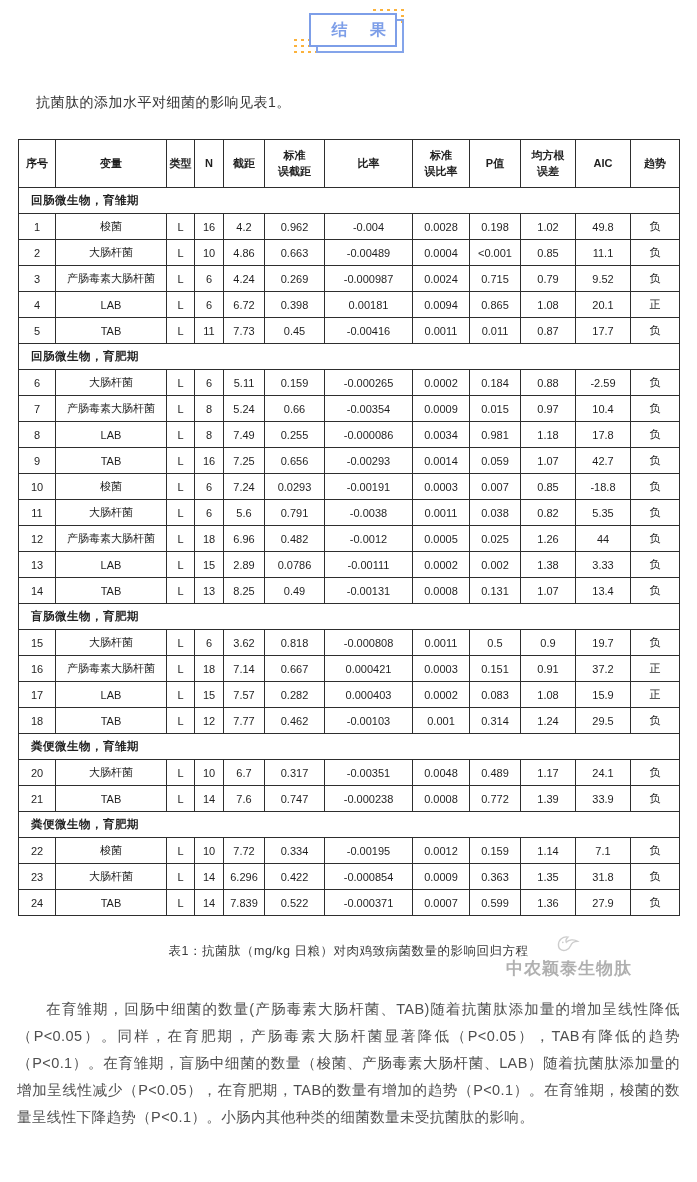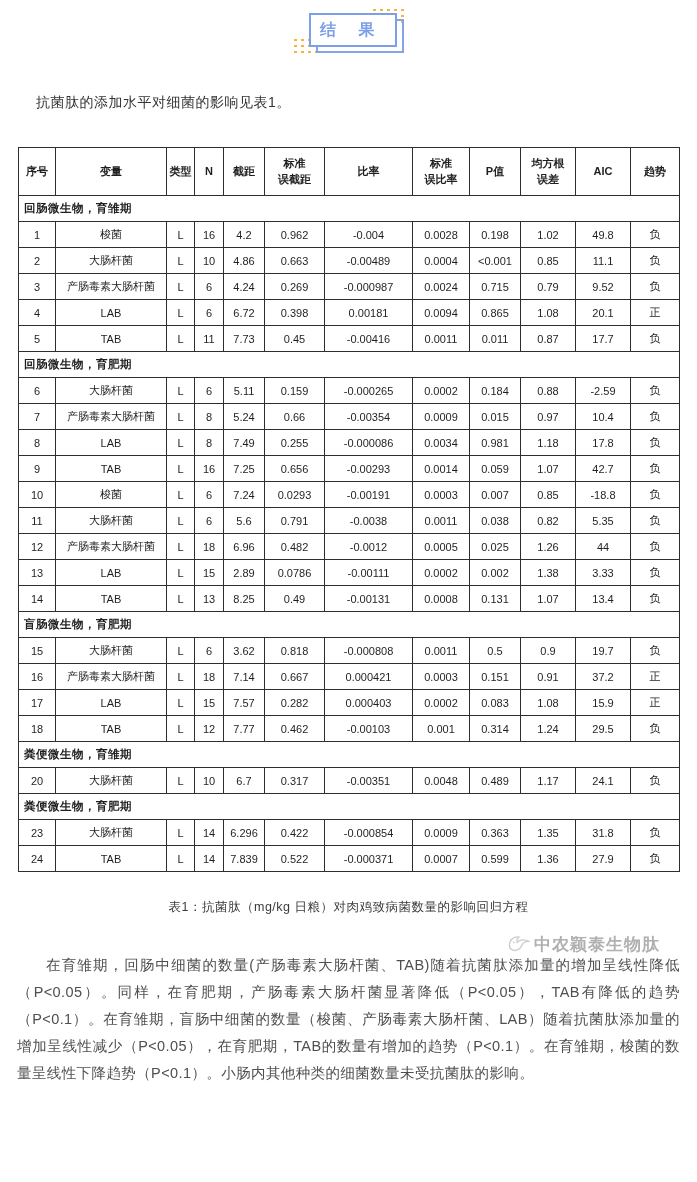--- a/index.html
+++ b/index.html
@@ -19,21 +19,21 @@
     position: absolute; left: 316px; top: 19px;
     width: 88px; height: 34px;
     border: 2px solid #84a4ea;
     background: transparent;
   }
   .badge-box {
     position: absolute; left: 309px; top: 13px;
     width: 88px; height: 34px;
     border: 2px solid #7d9ee8;
     background: #ffffff;
-    display: flex; align-items: center; justify-content: flex-start;
+    display: flex; align-items: center; justify-content: flex-end;
   }
   .badge-title {
     color: #7d9ee8; font-size: 16px; font-weight: bold;
     letter-spacing: 9px; text-indent: 9px; white-space: nowrap;
   }
   .dots {
     position: absolute;
     background-image: radial-gradient(#fbb23c 1.4px, rgba(0,0,0,0) 1.5px);
     background-size: 7px 6px;
   }
@@ -42,39 +42,39 @@
 
   
   .intro {
     margin: 32px 18px 0 36px;
     font-size: 14px; color: #333333;
     letter-spacing: 0.5px;
   }
 
   
   table.reg {
-    margin: 35px 0 0 18px;
+    margin: 27px 0 0 18px;
     width: 661px;
     border-collapse: collapse;
     table-layout: fixed;
     font-size: 11px;
     color: #1f1f1f;
   }
   table.reg th, table.reg td {
     border: 1px solid #2e2e2e;
     text-align: center;
     vertical-align: middle;
     padding: 1px 2px;
     overflow: hidden;
     white-space: nowrap;
   }
   table.reg thead th { height: 48px; font-weight: bold; font-size: 11px; line-height: 1.45; }
   table.reg td.section-cell {
     height: 26px; text-align: left; font-weight: bold;
-    font-size: 11.5px; padding-left: 5px; letter-spacing: 0.5px;
+    font-size: 11.5px; padding-left: 12px; letter-spacing: 0.5px;
   }
   table.reg tbody tr.data-row td { height: 26px; }
 
   
   .caption {
     margin-top: 27px;
     text-align: center;
     font-family: Liberation Sans, sans-serif;
     font-size: 12.5px;
     color: #3a3a3a;
@@ -93,20 +93,21 @@
   }
 
   
   .watermark {
     position: absolute; left: 506px; top: 931px;
     display: flex; align-items: center;
     color: rgba(145,145,145,0.72);
     font-size: 17px; font-weight: bold; letter-spacing: 1px;
     white-space: nowrap;
     pointer-events: none;
+    flex-direction: column;
   }
   .watermark .wm-logo { width: 26px; height: 26px; margin-right: 2px; opacity: 0.6; }
 </style>
 </head>
 <body>
 
 <div class="badge-area">
   <div class="dots dots-tr"></div>
   <div class="dots dots-bl"></div>
   <div class="badge-shadow-box"></div>
@@ -420,22 +421,50 @@
         <td>10</td>
         <td>6.7</td>
         <td>0.317</td>
         <td>-0.00351</td>
         <td>0.0048</td>
         <td>0.489</td>
         <td>1.17</td>
         <td>24.1</td>
         <td>负</td>
       </tr>
+      <tr class="data-row">
+        <td>21</td>
+        <td>TAB</td>
+        <td>L</td>
+        <td>14</td>
+        <td>7.6</td>
+        <td>0.747</td>
+        <td>-0.000238</td>
+        <td>0.0008</td>
+        <td>0.772</td>
+        <td>1.39</td>
+        <td>33.9</td>
+        <td>负</td>
+      </tr>
       <tr>
         <td colspan="12" class="section-cell">粪便微生物，育肥期</td>
+      </tr>
+      <tr class="data-row">
+        <td>22</td>
+        <td>梭菌</td>
+        <td>L</td>
+        <td>10</td>
+        <td>7.72</td>
+        <td>0.334</td>
+        <td>-0.00195</td>
+        <td>0.0012</td>
+        <td>0.159</td>
+        <td>1.14</td>
+        <td>7.1</td>
+        <td>负</td>
       </tr>
       <tr class="data-row">
         <td>23</td>
         <td>大肠杆菌</td>
         <td>L</td>
         <td>14</td>
         <td>6.296</td>
         <td>0.422</td>
         <td>-0.000854</td>
         <td>0.0009</td>

